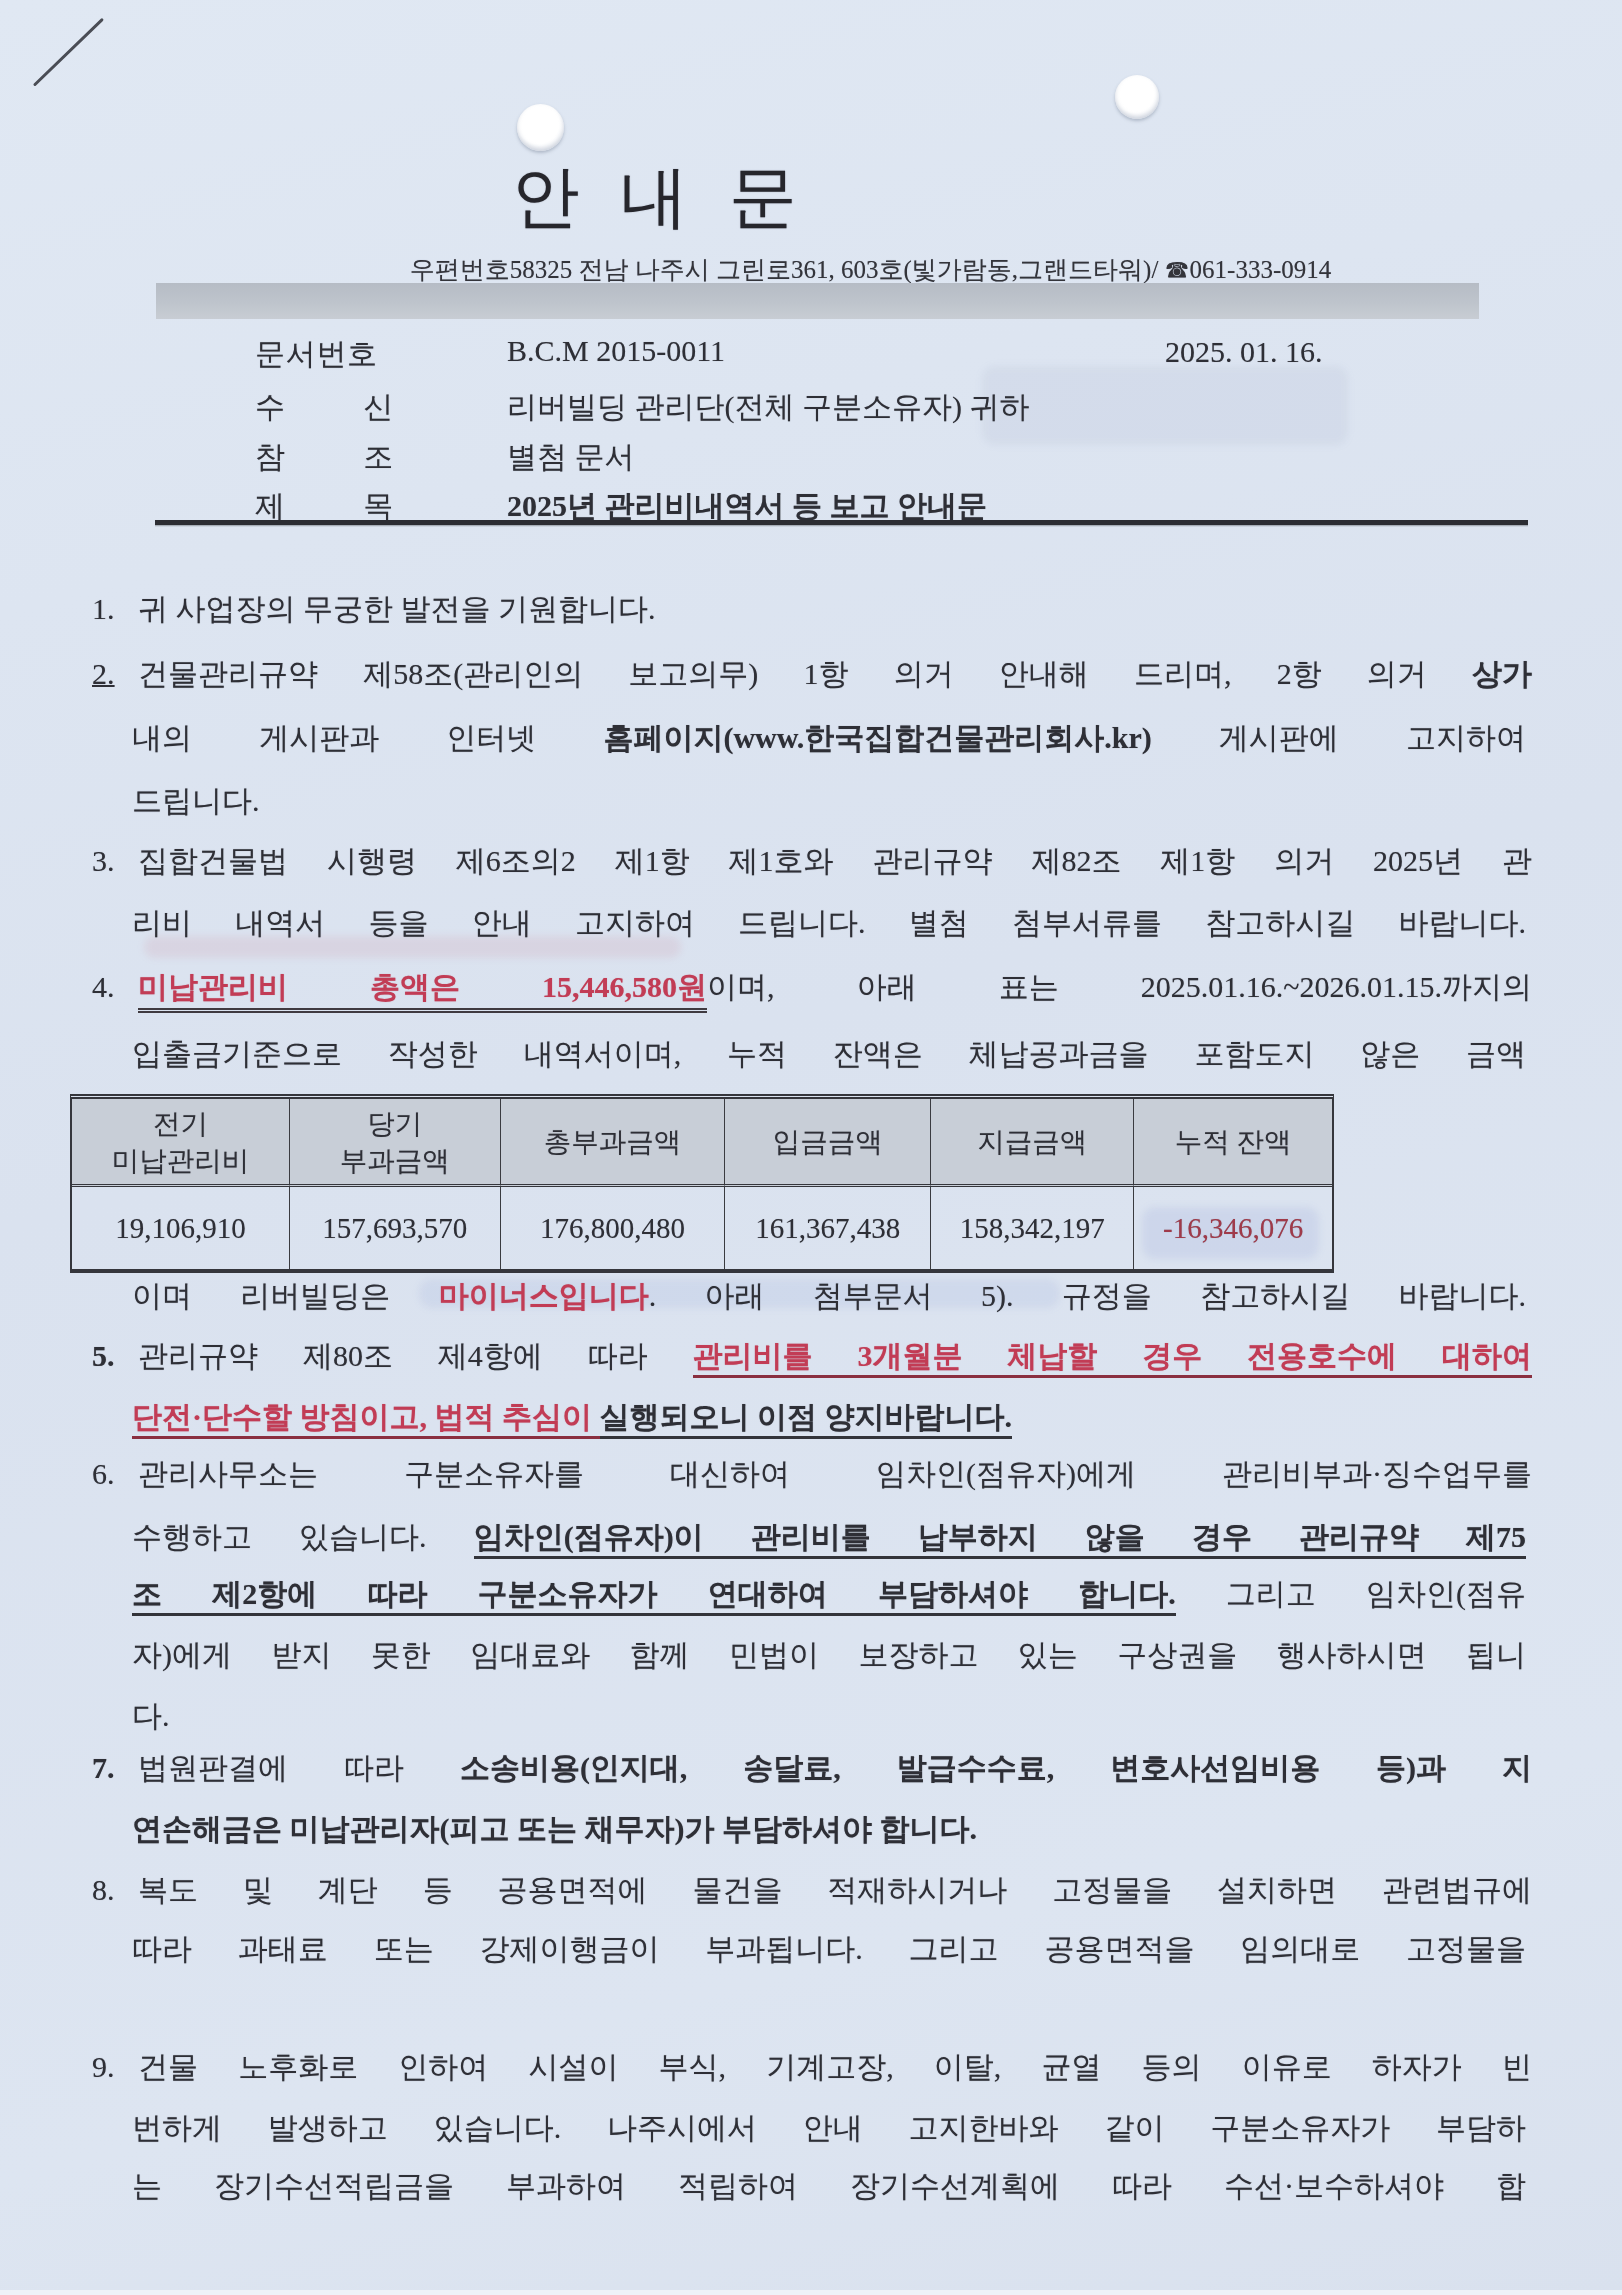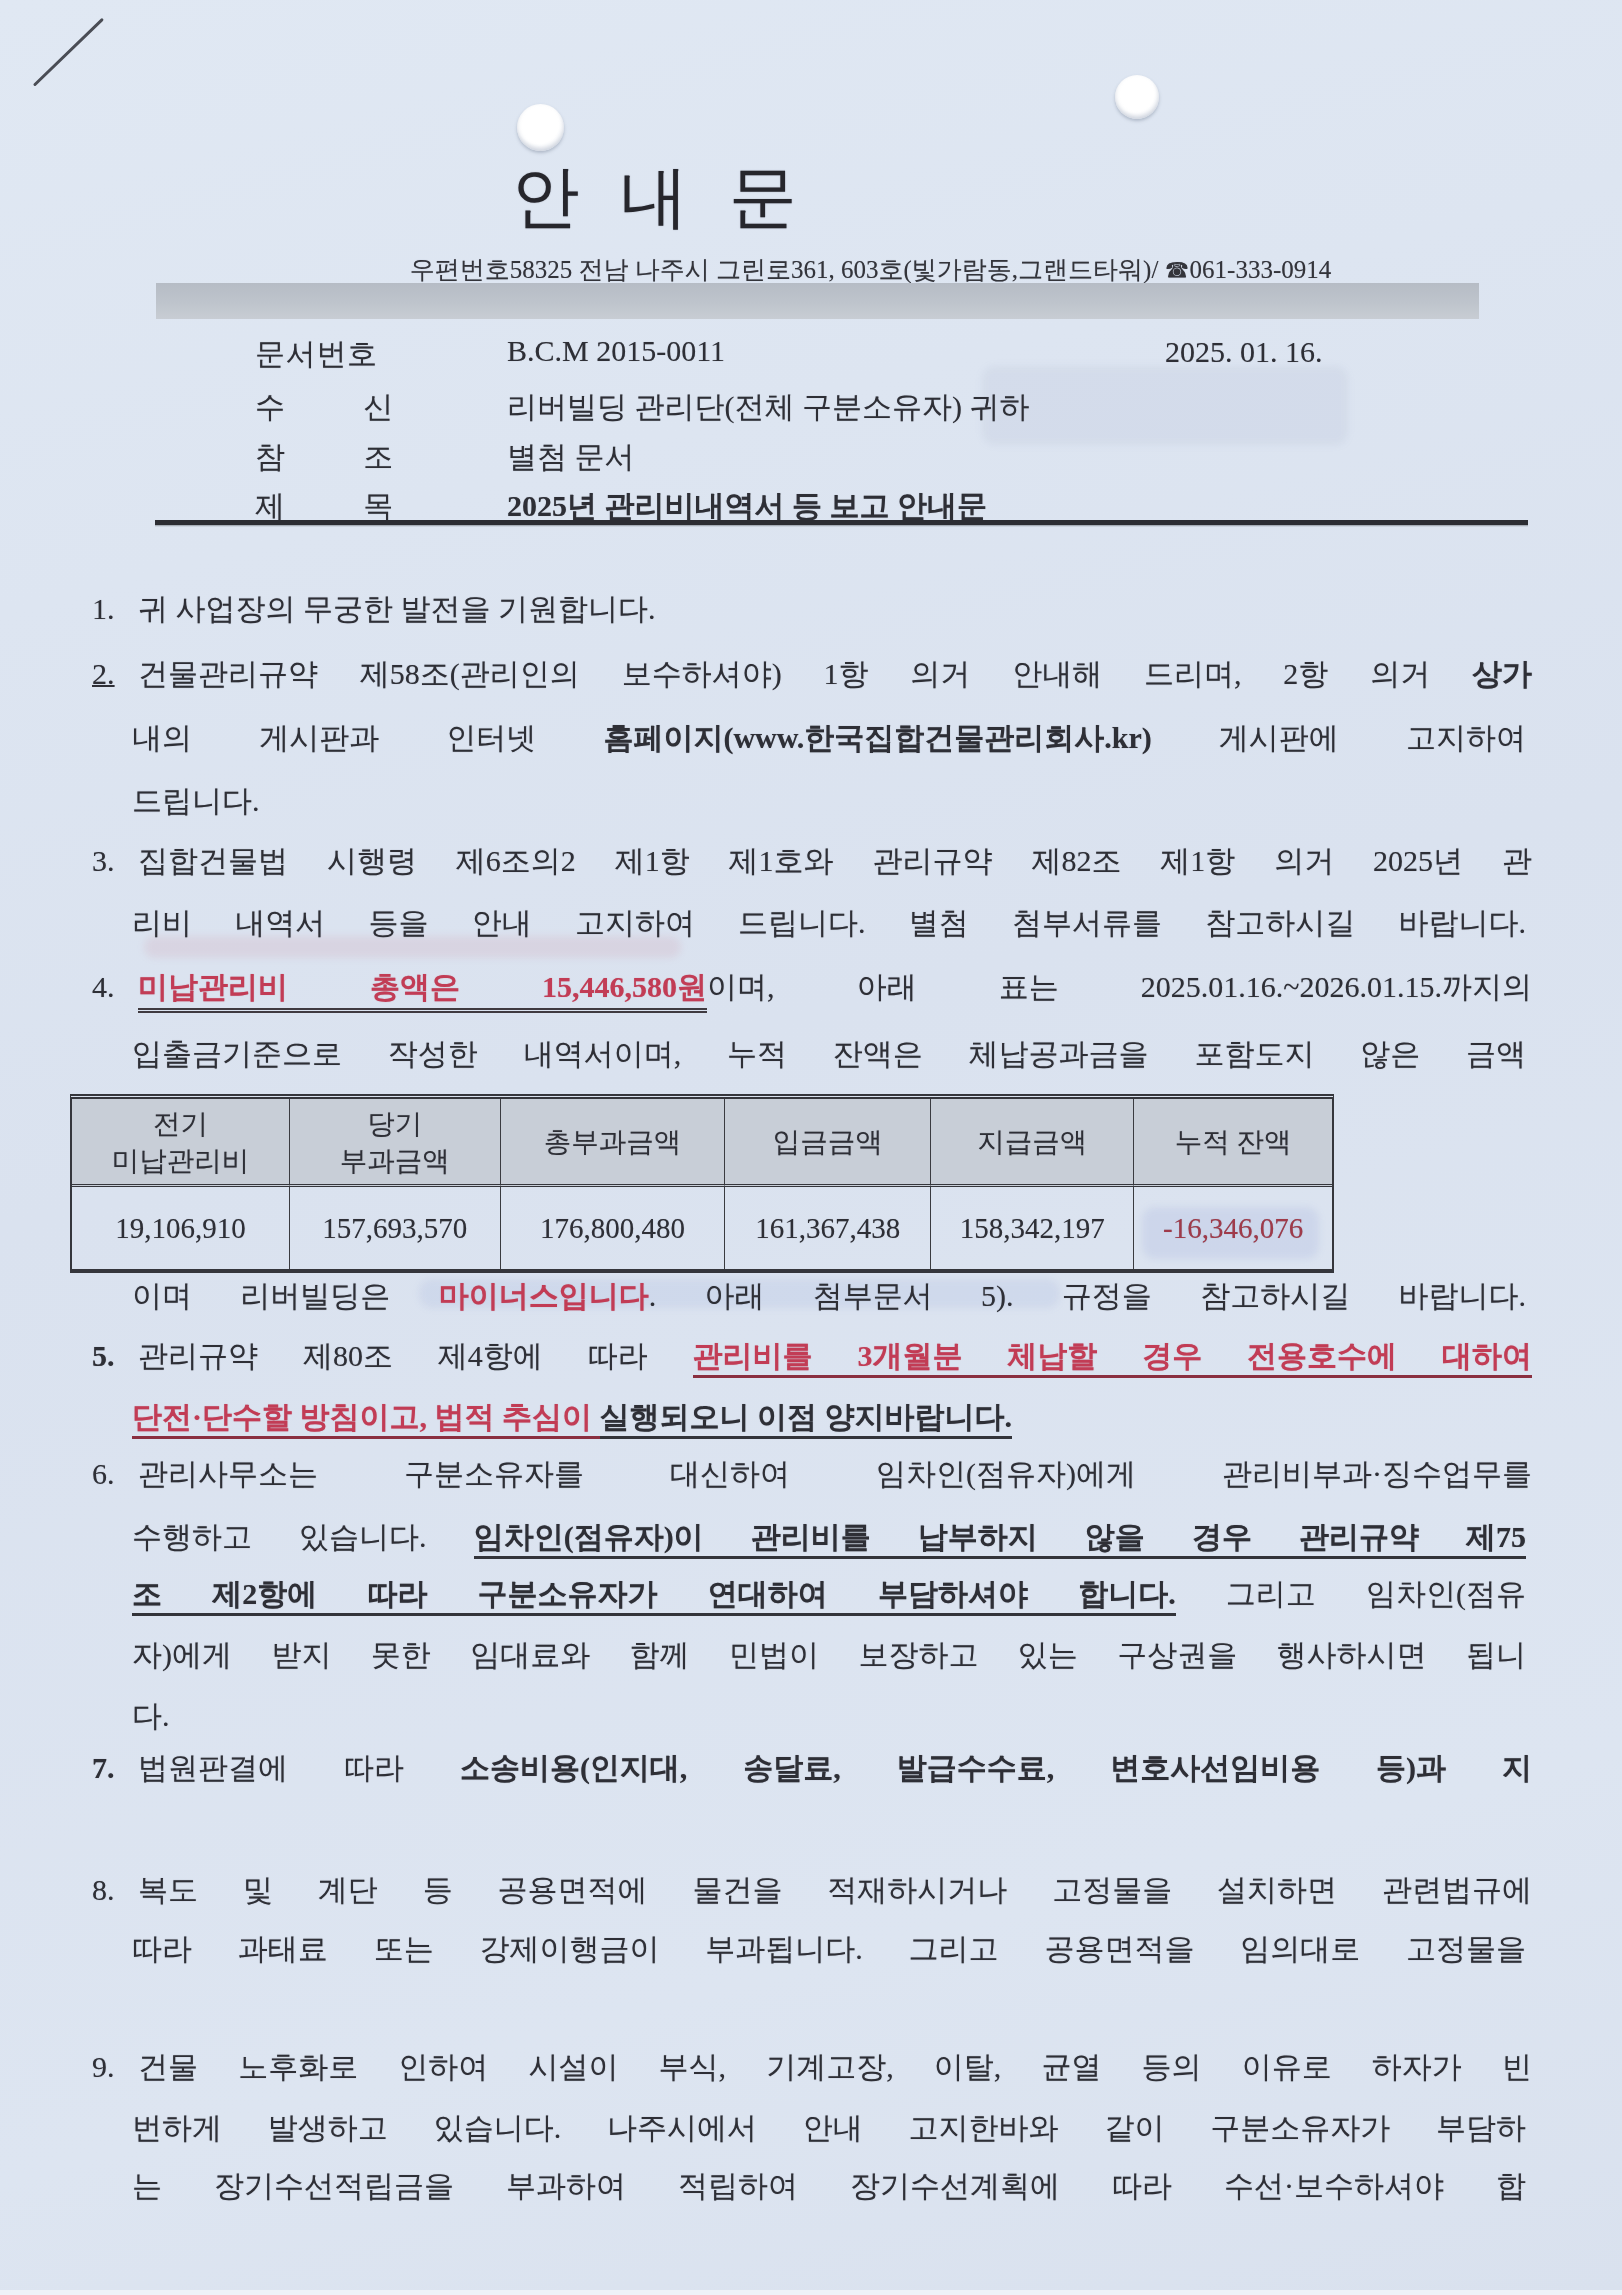--- a/index.html
+++ b/index.html
@@ -103,21 +103,21 @@
       <span class="mlabel">
         <span>제</span>
         <span>목</span>
       </span>
       <span class="mval bold">2025년 관리비내역서 등 보고 안내문</span>
     </div>
   <div class="rule"></div>
 
   <div class="ln numbered" style="top:589px"><span class="num">1.</span><span>귀 사업장의 무궁한 발전을 기원합니다.</span></div>
 
-  <div class="ln numbered jl" style="top:654px"><span class="num u-num">2.</span><span>건물관리규약 제58조(관리인의 보수하셔야) 1항 의거 안내해 드리며, 2항 의거 </span><span class="b">상가</span></div>
+  <div class="ln numbered jl" style="top:654px"><span class="num u-num">2.</span><span>건물관리규약 제58조(관리인의 보고의무) 1항 의거 안내해 드리며, 2항 의거 </span><span class="b">상가</span></div>
   <div class="ln cont jl" style="top:718px"><span>내의 게시판과 인터넷 </span><span class="b">홈페이지(www.한국집합건물관리회사.kr)</span><span> 게시판에 고지하여</span></div>
   <div class="ln cont" style="top:781px"><span>드립니다.</span></div>
 
   <div class="ln numbered jl" style="top:841px"><span class="num">3.</span><span>집합건물법 시행령 제6조의2 제1항 제1호와 관리규약 제82조 제1항 의거 2025년 관</span></div>
   <div class="ln cont jl" style="top:903px"><span>리비 내역서 등을 안내 고지하여 드립니다. 별첨 첨부서류를 참고하시길 바랍니다.</span></div>
 
   <div class="ln numbered jl" style="top:967px"><span class="num">4.</span><span class="rud">미납관리비 총액은 15,446,580원</span><span>이며, 아래 표는 2025.01.16.~2026.01.15.까지의</span></div>
   <div class="ln cont jl" style="top:1034px"><span>입출금기준으로 작성한 내역서이며, 누적 잔액은 체납공과금을 포함도지 않은 금액</span></div>
 
   <div class="ftable">
@@ -154,20 +154,21 @@
   <div class="ln numbered jl" style="top:1336px"><span class="num b">5.</span><span>관리규약 제80조 제4항에 따라 </span><span class="rur">관리비를 3개월분 체납할 경우 전용호수에 대하여</span></div>
   <div class="ln cont" style="top:1397px"><span class="rur">단전·단수할 방침이고, 법적 추심이 </span><span class="bu">실행되오니 이점 양지바랍니다.</span></div>
 
   <div class="ln numbered jl" style="top:1454px"><span class="num">6.</span><span>관리사무소는 구분소유자를 대신하여 임차인(점유자)에게 관리비부과·징수업무를</span></div>
   <div class="ln cont jl" style="top:1517px"><span>수행하고 있습니다. </span><span class="bu">임차인(점유자)이 관리비를 납부하지 않을 경우 관리규약 제75</span></div>
   <div class="ln cont jl" style="top:1574px"><span class="bu">조 제2항에 따라 구분소유자가 연대하여 부담하셔야 합니다.</span><span> 그리고 임차인(점유</span></div>
   <div class="ln cont jl" style="top:1635px"><span>자)에게 받지 못한 임대료와 함께 민법이 보장하고 있는 구상권을 행사하시면 됩니</span></div>
   <div class="ln cont" style="top:1696px"><span>다.</span></div>
 
   <div class="ln numbered jl" style="top:1748px"><span class="num b">7.</span><span>법원판결에 따라 </span><span class="b">소송비용(인지대, 송달료, 발급수수료, 변호사선임비용 등)과 지</span></div>
+  <div class="ln cont" style="top:1809px"><span class="b">연손해금은 미납관리자(피고 또는 채무자)가 부담하셔야 합니다.</span></div>
 
   <div class="ln numbered jl" style="top:1870px"><span class="num">8.</span><span>복도 및 계단 등 공용면적에 물건을 적재하시거나 고정물을 설치하면 관련법규에</span></div>
   <div class="ln cont jl" style="top:1929px"><span>따라 과태료 또는 강제이행금이 부과됩니다. 그리고 공용면적을 임의대로 고정물을</span></div>
 
   <div class="ln numbered jl" style="top:2047px"><span class="num">9.</span><span>건물 노후화로 인하여 시설이 부식, 기계고장, 이탈, 균열 등의 이유로 하자가 빈</span></div>
   <div class="ln cont jl" style="top:2108px"><span>번하게 발생하고 있습니다. 나주시에서 안내 고지한바와 같이 구분소유자가 부담하</span></div>
   <div class="ln cont jl" style="top:2166px"><span>는 장기수선적립금을 부과하여 적립하여 장기수선계획에 따라 수선·보수하셔야 합</span></div>
 
 </div>
 

